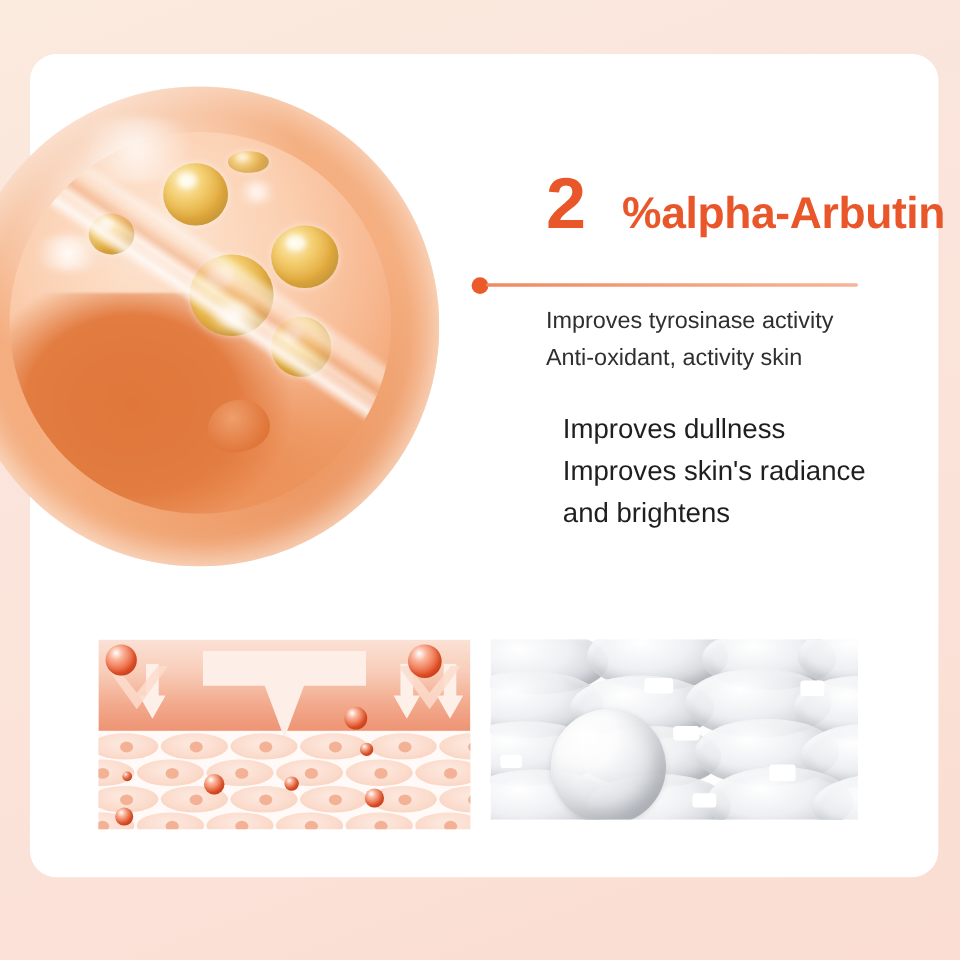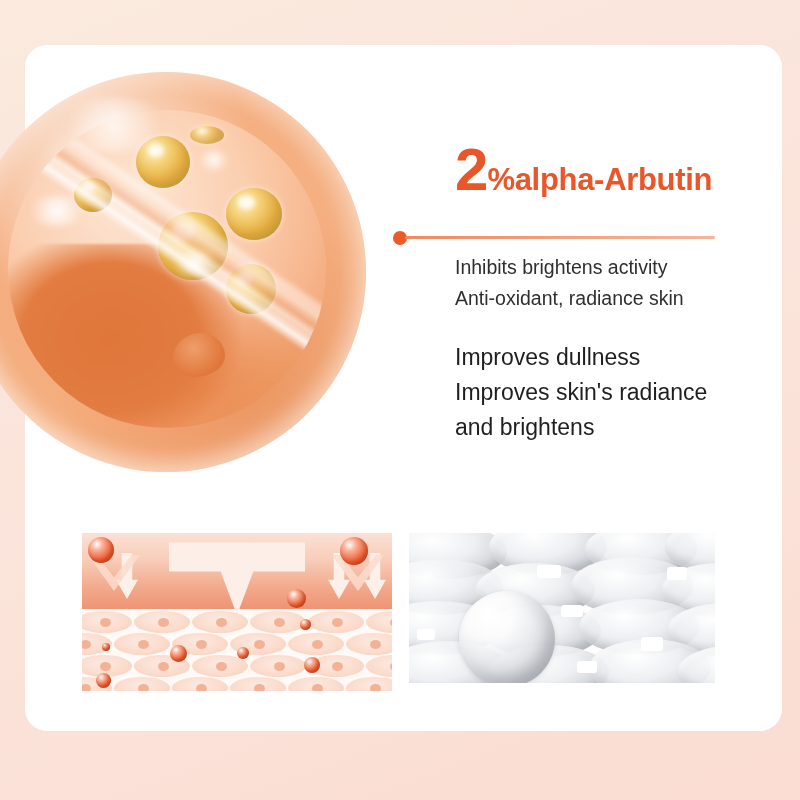--- a/index.html
+++ b/index.html
@@ -150,34 +150,35 @@
 
   
   #text-block { position: absolute; left: 455px; top: 140px; width: 330px; }
   #headline {
     color: #e8562a;
     white-space: nowrap;
     line-height: 1;
     font-weight: bold;
   }
   #headline .num { font-size: 60px; letter-spacing: -1px; }
-  #headline .rest { font-size: 31px; letter-spacing: -0.3px; }
+  #headline .rest { font-size: 37px; letter-spacing: -0.3px; margin-left: 31px; }
 
   .para-small {
     margin-top: 0;
     font-size: 19.5px;
     color: #2f2f2f;
     line-height: 1.6;
     white-space: nowrap;
   }
   .para-large {
     font-size: 23px;
     color: #1f1f1f;
     line-height: 1.52;
     white-space: nowrap;
+    margin-left: 14px;
   }
   #sub-list { position: absolute; left: 0; top: 112px; }
   #benefit-list { position: absolute; left: 0; top: 200px; }
 
   
   .figure { position: absolute; overflow: hidden; }
   #fig-skin  { left: 82px;  top: 533px; width: 310px; height: 158px; }
   #fig-bubbles { left: 409px; top: 533px; width: 306px; height: 150px; }
 
   
@@ -278,22 +279,22 @@
     <div class="rule"></div>
   </div>
 
   <div id="text-block">
 
     <div id="headline">
       <span class="num">2</span><span class="rest">%alpha-Arbutin</span>
     </div>
 
     <div id="sub-list">
-      <div class="para-small">Inhibits brightens activity</div>
-      <div class="para-small">Anti-oxidant, radiance skin</div>
+      <div class="para-small">Improves tyrosinase activity</div>
+      <div class="para-small">Anti-oxidant, activity skin</div>
     </div>
 
     <div id="benefit-list">
       <div class="para-large">Improves dullness</div>
       <div class="para-large">Improves skin's radiance</div>
       <div class="para-large">and brightens</div>
     </div>
   </div>
 
   <div id="fig-skin" class="figure">

